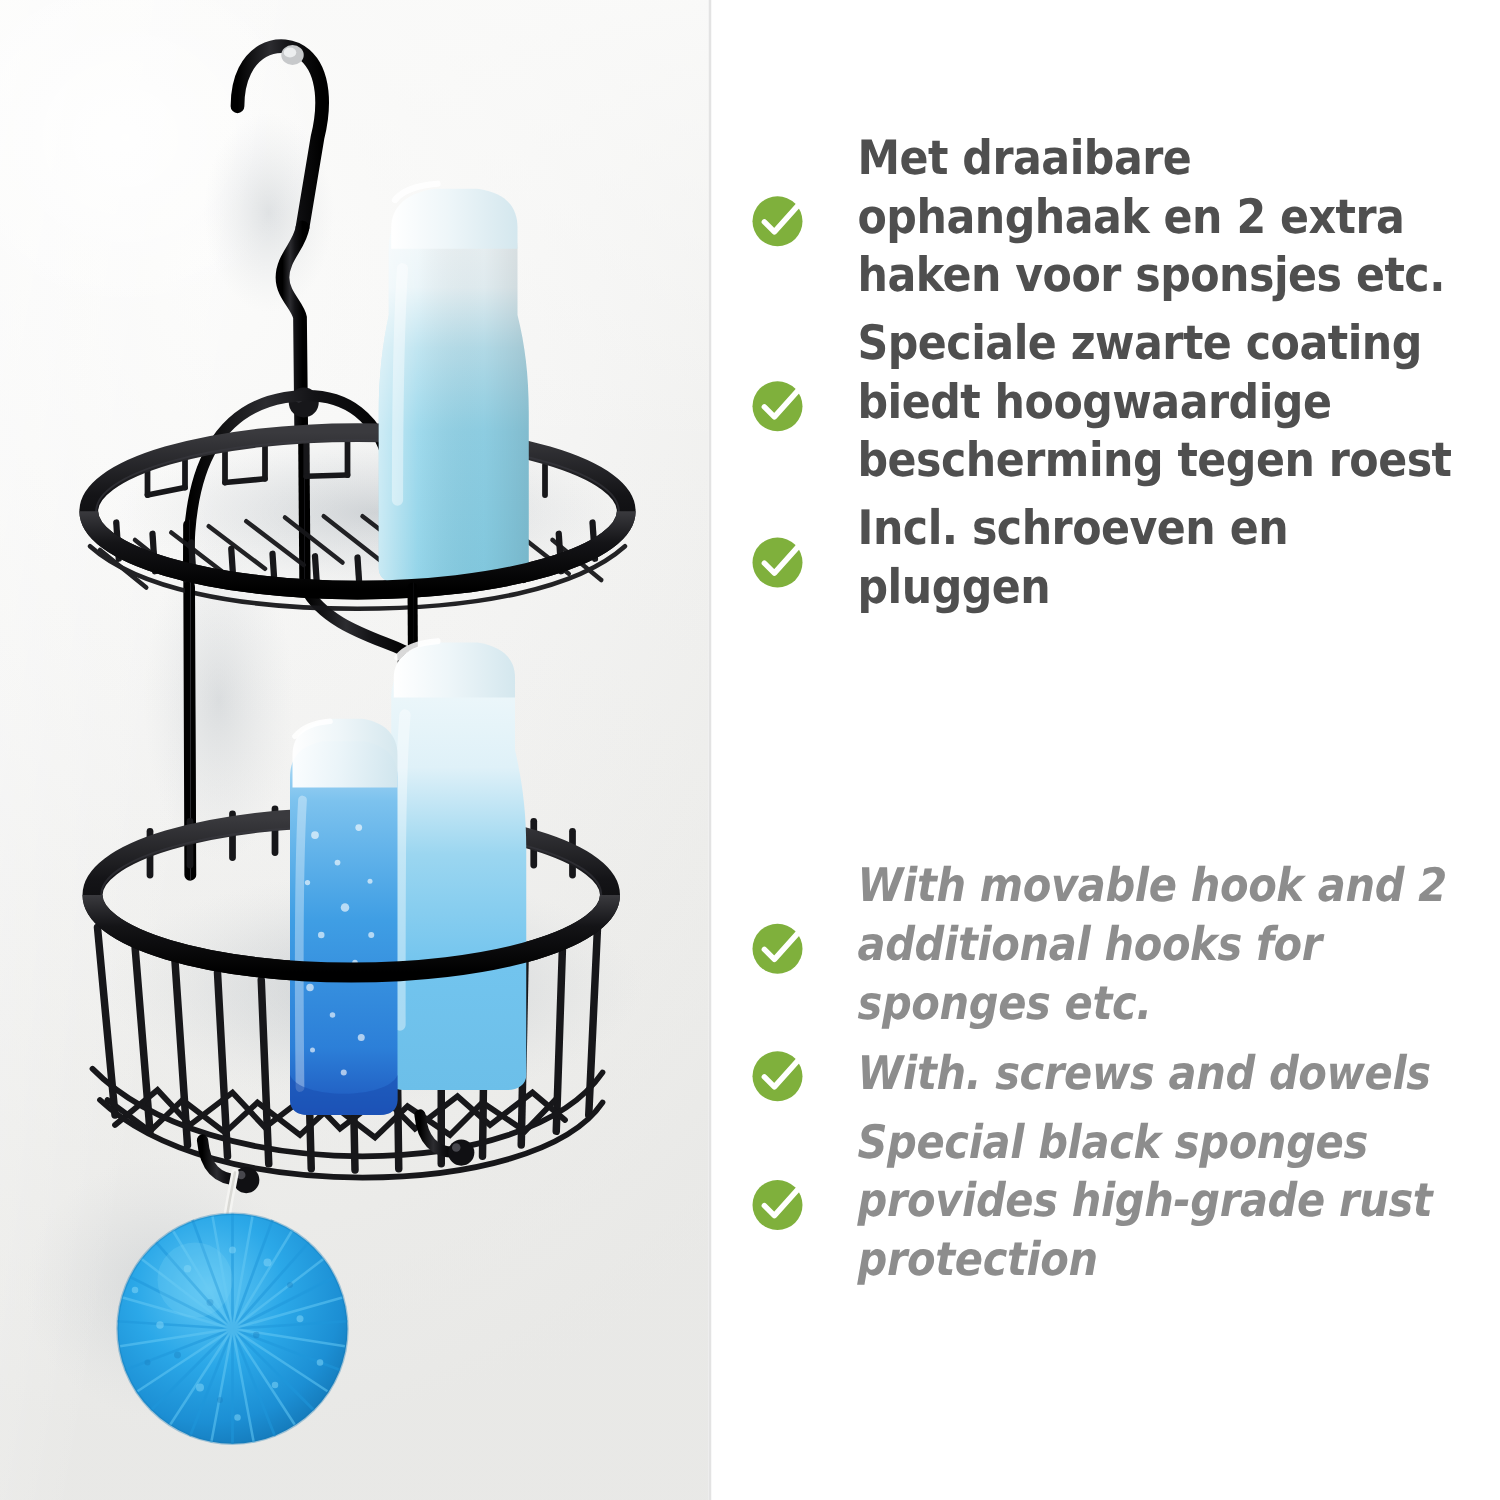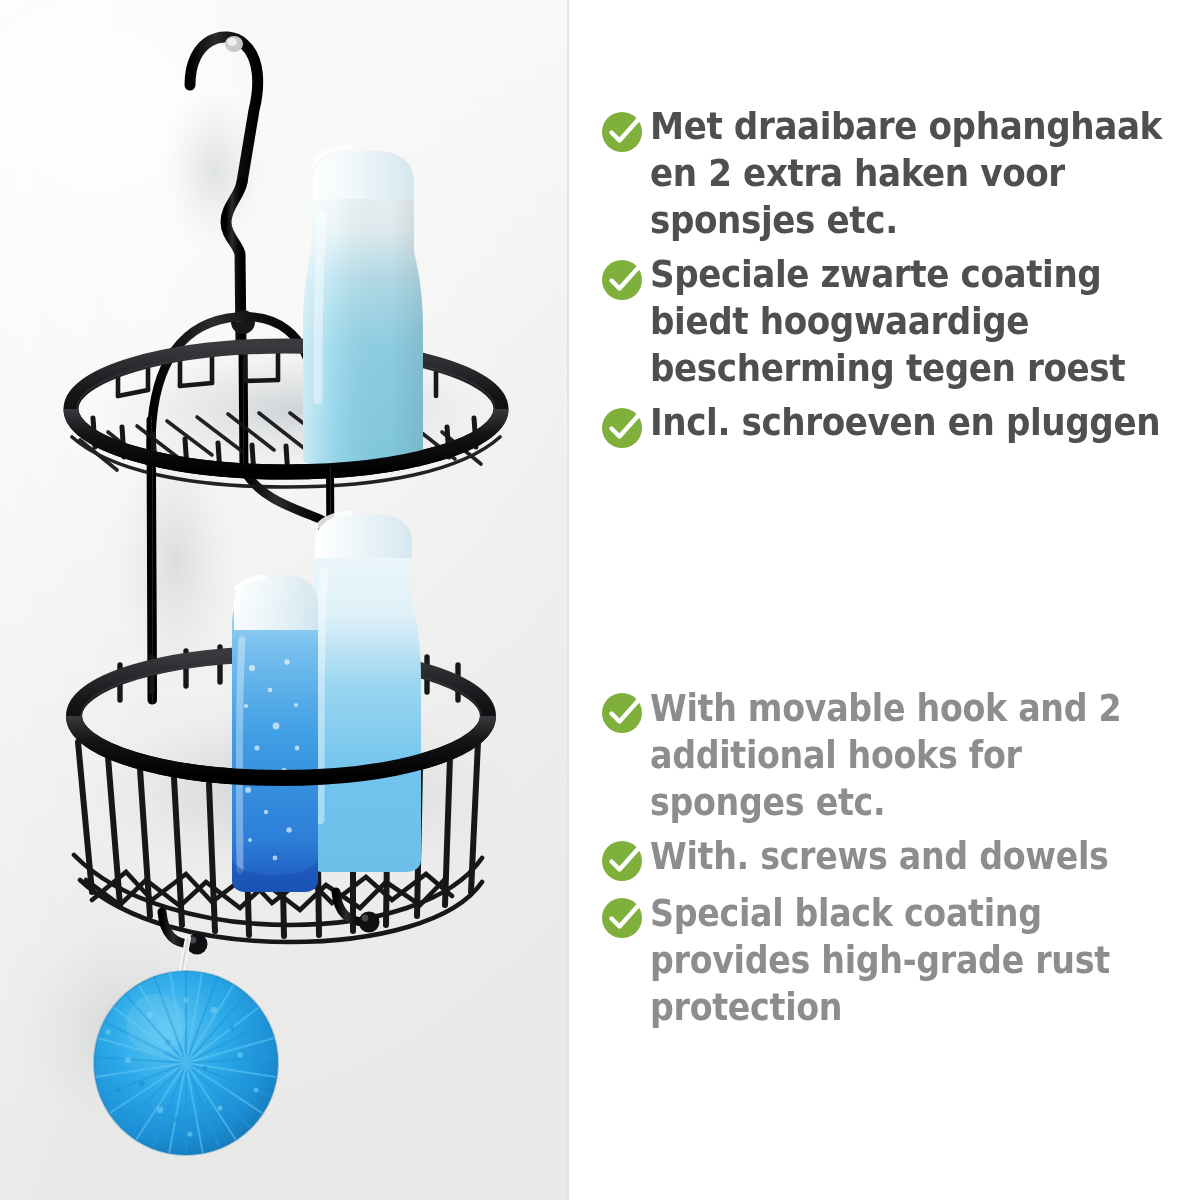--- a/index.html
+++ b/index.html
@@ -65,22 +65,23 @@
     padding: 0;
     box-sizing: border-box;
   }
 
   .bullet-group { position: absolute; left: 33px; right: 20px; }
   #group-primary   { top: 103px; }
   #group-secondary { top: 685px; }
 
   .bullet {
     display: flex;
-    align-items: flex-start;
+    align-items: center;
     margin-bottom: 6px;
+    gap: 36px;
   }
   .bullet .check-wrap {
     flex: 0 0 46px;
     width: 46px;
     height: 46px;
     position: relative;
     margin-top: 5px;
   }
   .check-svg { display:block; width: 46px; height: 46px; overflow: visible; }
 
@@ -97,20 +98,21 @@
     line-height: 47px;
     color: #4f4f4f;
     letter-spacing: -0.4px;
   }
   #group-primary .bullet { margin-bottom: 7px; }
 
   
   #group-secondary .bullet-text {
     font-family: "DejaVu Sans Condensed", "Liberation Sans Narrow", "Liberation Sans", sans-serif;
     font-weight: 700;
+    font-style: italic;
     font-size: 37px;
     line-height: 47px;
     color: #8d8d8d;
     letter-spacing: -0.3px;
   }
   #group-secondary .bullet { margin-bottom: 7px; }
   #group-secondary .check-wrap { margin-top: 4px; }
 </style>
 </head>
 <body>
@@ -519,18 +521,18 @@
         <div class="bullet-text">With. screws and dowels</div>
       </div>
 
       <div class="bullet">
         <span class="check-wrap">
           <svg class="check-svg" viewBox="0 0 46 46">
             <circle cx="22" cy="24" r="20" fill="#7fb03c"></circle>
             <path d="M11.5,24.5 L19.5,32.5 L41,8.5" fill="none" stroke="#ffffff" stroke-width="4.4" stroke-linecap="round" stroke-linejoin="round"></path>
           </svg>
         </span>
-        <div class="bullet-text">Special black coating provides high-grade rust protection</div>
+        <div class="bullet-text">Special black sponges provides high-grade rust protection</div>
       </div>
 
     </div>
   </div>
 </div>
 
 </body></html>

